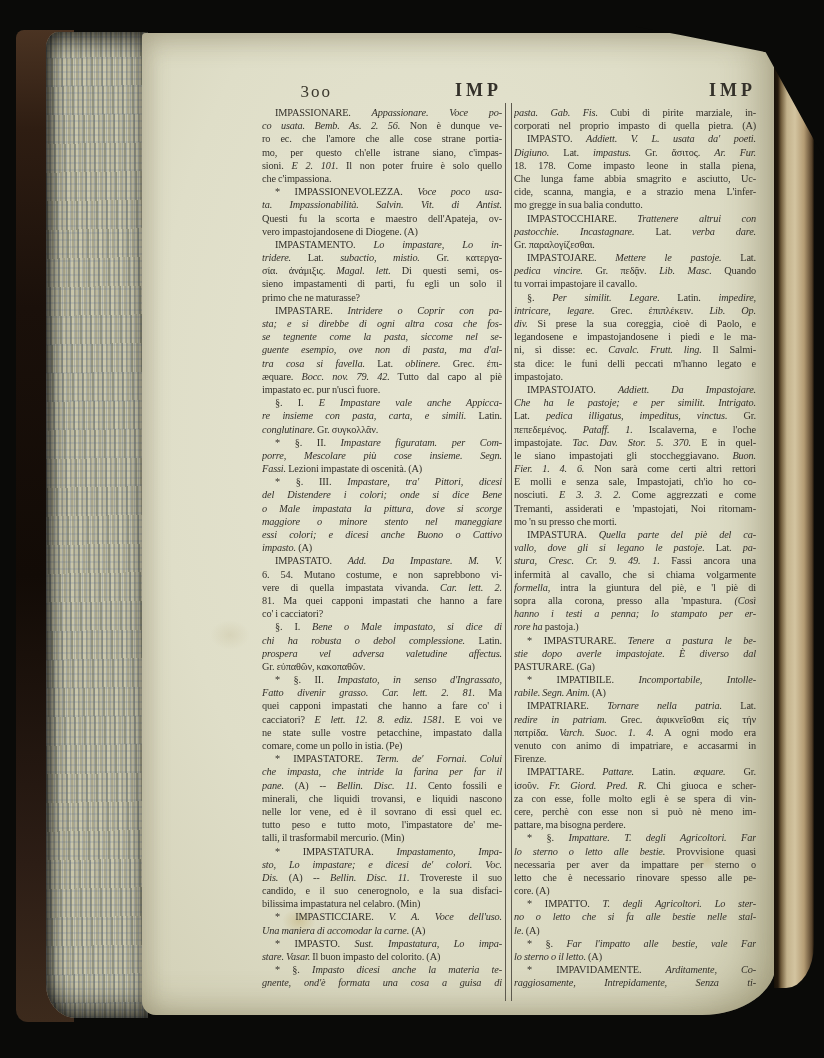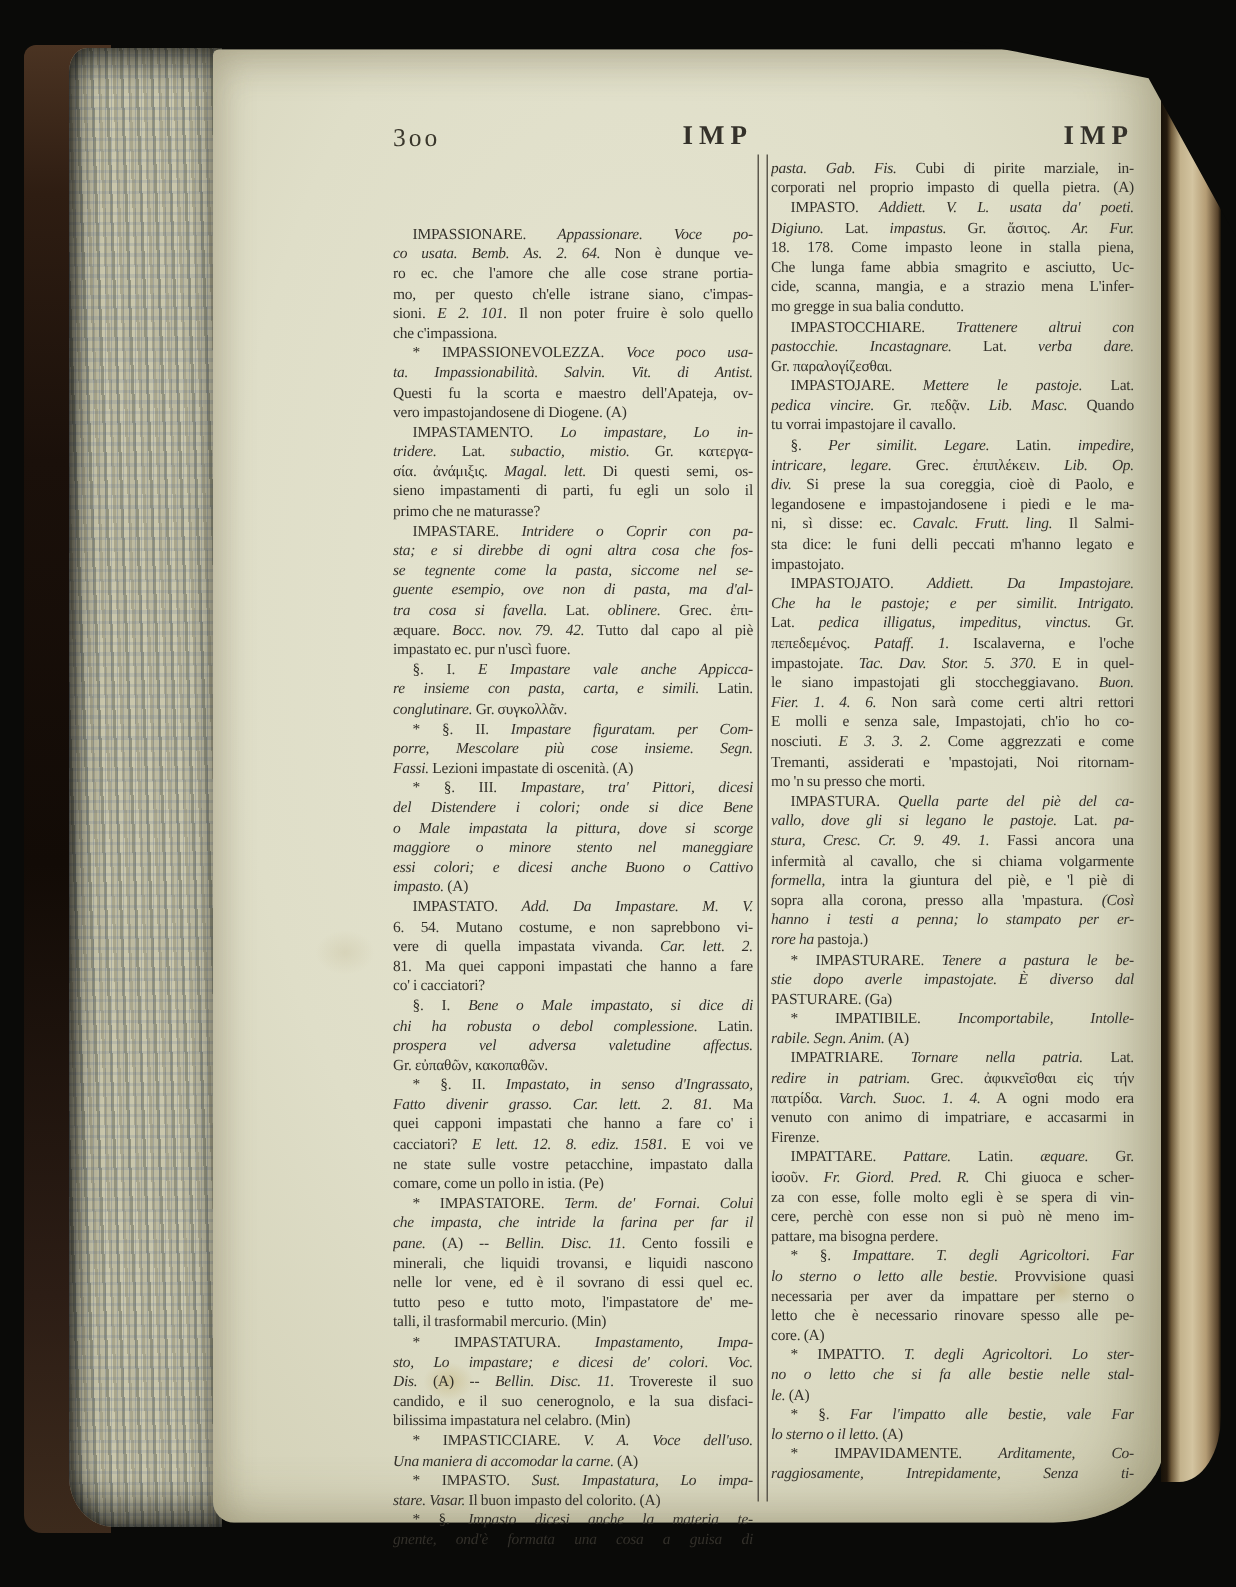--- a/index.html
+++ b/index.html
@@ -47,39 +47,39 @@
     clip-path:polygon(0 0,100% 0,100% 100%,69% 33%,23% 22%,0 17%);
   }
   .stain{position:absolute;border-radius:50%;pointer-events:none;}
   .stain.s1{left:282px;top:908px;width:34px;height:26px;background:radial-gradient(ellipse,rgba(176,148,66,.30),rgba(176,148,66,0) 70%);}
   .stain.s2{left:694px;top:850px;width:26px;height:20px;background:radial-gradient(ellipse,rgba(170,140,60,.28),rgba(170,140,60,0) 70%);}
   .stain.s3{left:210px;top:620px;width:40px;height:30px;background:radial-gradient(ellipse,rgba(150,130,70,.12),rgba(150,130,70,0) 70%);}
 
   
   .page-number{
     position:absolute;left:262px;top:82px;width:70px;
-    font-size:17px;letter-spacing:2px;color:#3a372c;
+    font-size:17px;letter-spacing:2px;color:#3a372c;text-align:right;
   }
   .running-head{
     position:absolute;top:80px;font-size:18px;letter-spacing:4px;
     color:#34312a;text-align:right;font-weight:bold;
   }
   .running-head.left{left:262px;width:240px;}
   .running-head.right{left:514px;width:242px;}
 
   .column-divider{
     position:absolute;left:505px;top:103px;height:898px;width:5px;
     border-left:1.4px solid #5d594e;border-right:1.4px solid #5d594e;
   }
 
   .col{
     position:absolute;top:106px;color:#33302a;
     font-size:10.3px;line-height:13.2px;letter-spacing:-0.15px;word-spacing:-0.2px;
   }
-  .col.left{left:262px;width:240px;margin-top:44px;}
+  .col.left{left:262px;width:240px;}
   .col.right{left:514px;width:242px;}
   .line{
     height:13.2px;overflow:hidden;
     text-align:justify;text-align-last:justify;
     white-space:normal;
   }
   .line.flush{text-align:center;text-align-last:left;}
   .line.indent{text-indent:13px;}
   .line i{font-style:italic;}
 </style>
@@ -96,21 +96,21 @@
   <div class="stain s3"></div>
 
   <div class="page-number">3oo</div>
   <div class="running-head left">IMP</div>
   <div class="running-head right">IMP</div>
 
   <div class="column-divider"></div>
 
   <div class="col left">
       <div class="line indent"><span>IMPASSIONARE. </span><i>Appassionare. Voce po-</i></div>
-      <div class="line"><i>co usata. Bemb. As. 2. 64.</i><span> Non è dunque ve-</span></div>
+      <div class="line"><i>co usata. Bemb. As. 2. 56.</i><span> Non è dunque ve-</span></div>
       <div class="line"><span>ro ec. che l'amore che alle cose strane portia-</span></div>
       <div class="line"><span>mo, per questo ch'elle istrane siano, c'impas-</span></div>
       <div class="line"><span>sioni. </span><i>E 2. 101.</i><span> Il non poter fruire è solo quello</span></div>
       <div class="line flush"><span>che c'impassiona.</span></div>
       <div class="line indent"><span>* IMPASSIONEVOLEZZA. </span><i>Voce poco usa-</i></div>
       <div class="line"><i>ta. Impassionabilità. Salvin. Vit. di Antist.</i></div>
       <div class="line"><span>Questi fu la scorta e maestro dell'Apateja, ov-</span></div>
       <div class="line flush"><span>vero impastojandosene di Diogene. (A)</span></div>
       <div class="line indent"><span>IMPASTAMENTO. </span><i>Lo impastare, Lo in-</i></div>
       <div class="line"><i>tridere.</i><span> Lat. </span><i>subactio, mistio.</i><span> Gr. κατεργα-</span></div>

